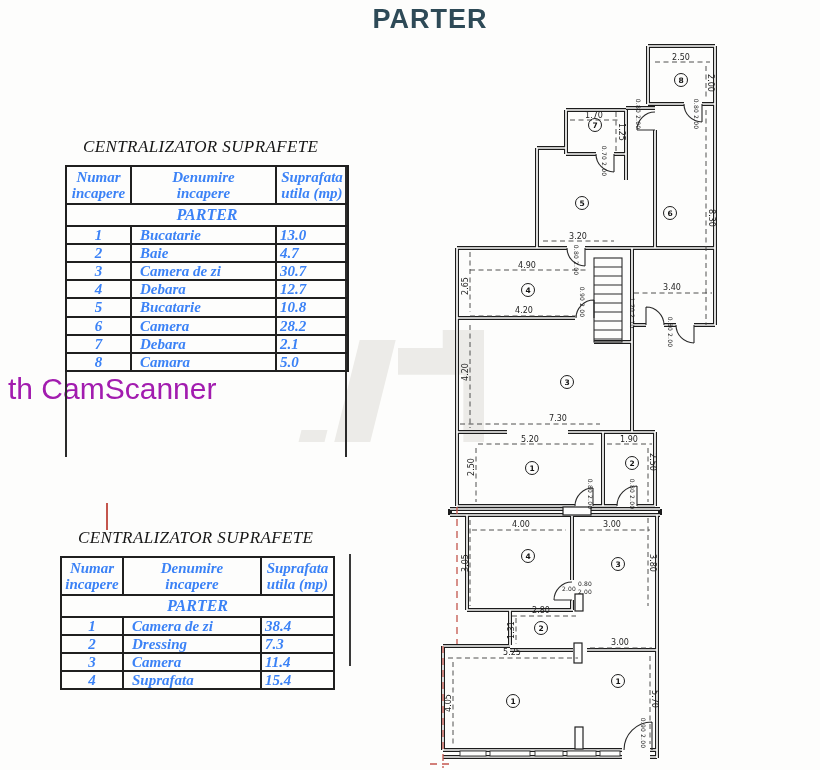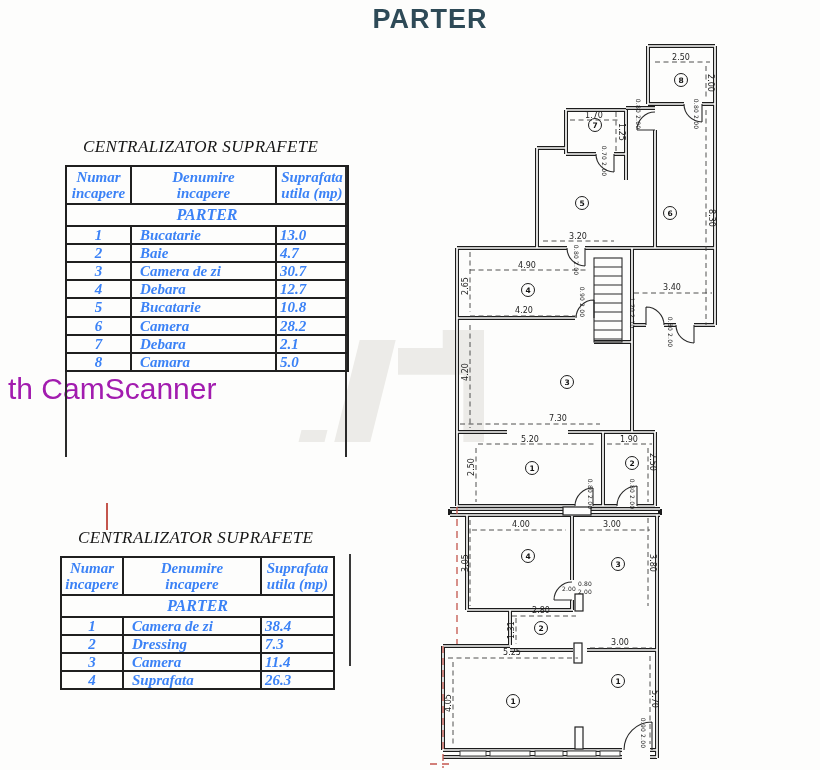--- a/index.html
+++ b/index.html
@@ -175,21 +175,21 @@
           <td class="c2">7.3</td>
         </tr>
         <tr>
           <td class="c0">3</td>
           <td class="c1">Camera</td>
           <td class="c2">11.4</td>
         </tr>
         <tr>
           <td class="c0">4</td>
           <td class="c1">Suprafata</td>
-          <td class="c2">26.3</td>
+          <td class="c2">15.4</td>
         </tr>
       </tbody>
   </table>
 </div>
 
 <svg id="plan-svg" width="820" height="770" viewBox="0 0 820 770" xmlns="http://www.w3.org/2000/svg">
 
   <g>
     <path class="wall-black" d="M648,46 H715 M715,46 V325 M648,46 V104 M715,104 H702 M684,104 H648
       M626,108 H655 M655,130 V248

